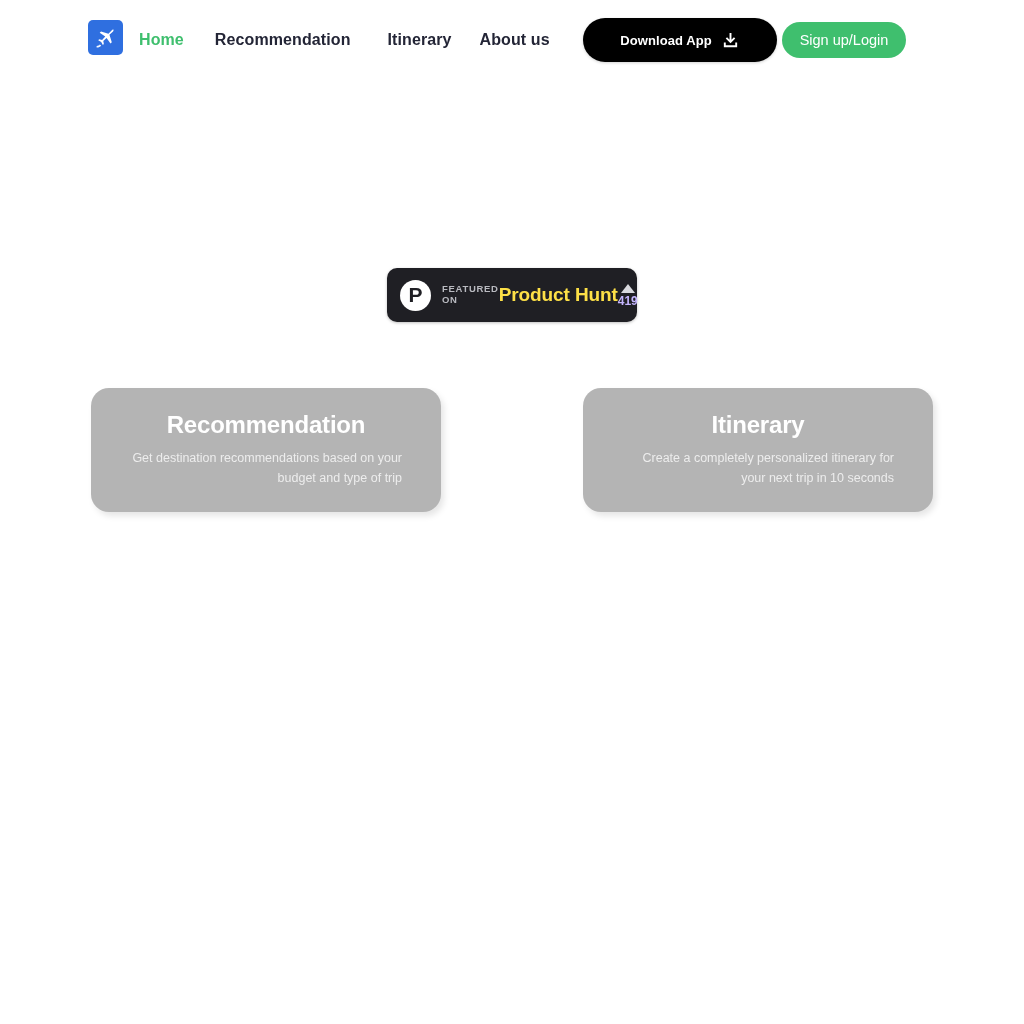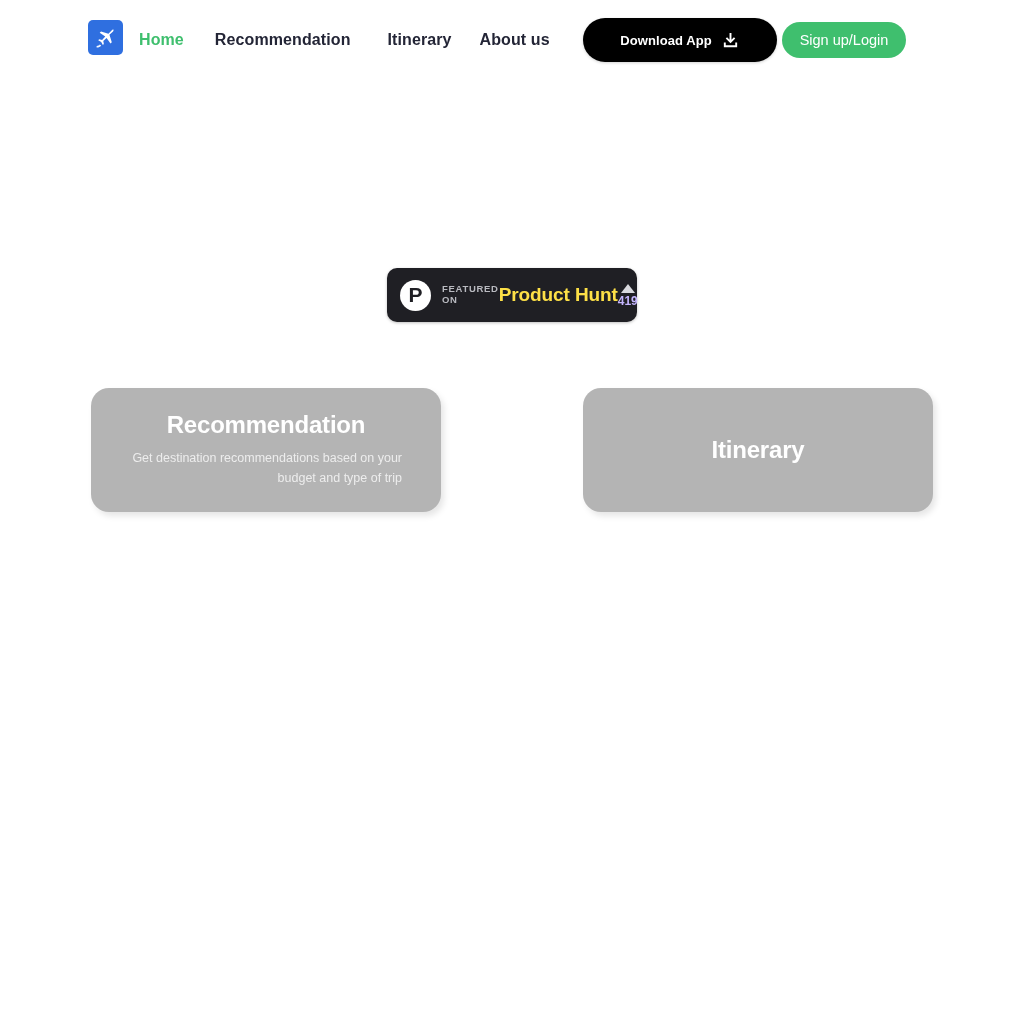--- a/index.html
+++ b/index.html
@@ -182,15 +182,16 @@
     </span>
   </a>
 
   <div class="card card-left">
     <div class="card-title">Recommendation</div>
     <div class="card-desc">Get destination recommendations based on your budget and type of trip</div>
   </div>
 
   <div class="card card-right">
     <div class="card-title">Itinerary</div>
+    <div class="card-desc">Create a completely personalized itinerary for your next trip in 10 seconds</div>
   </div>
 
 </div>
 
 </body></html>

